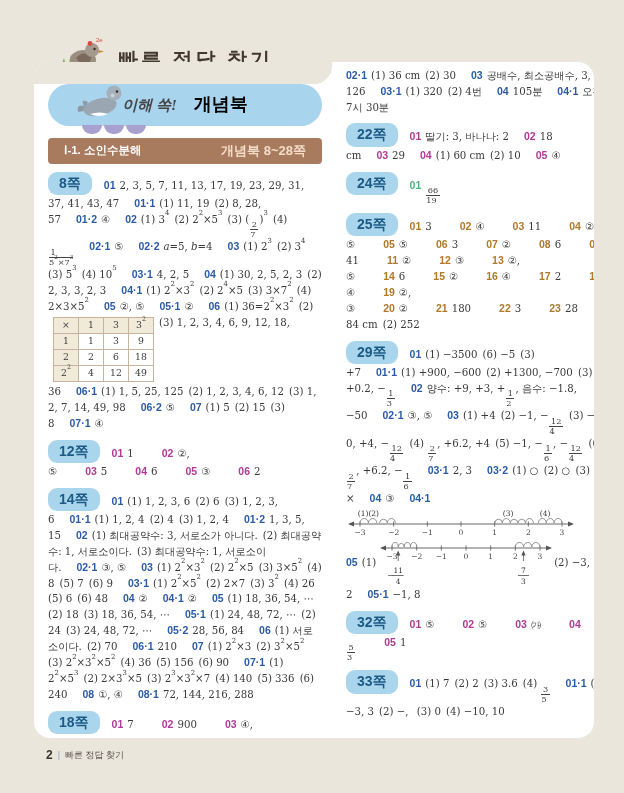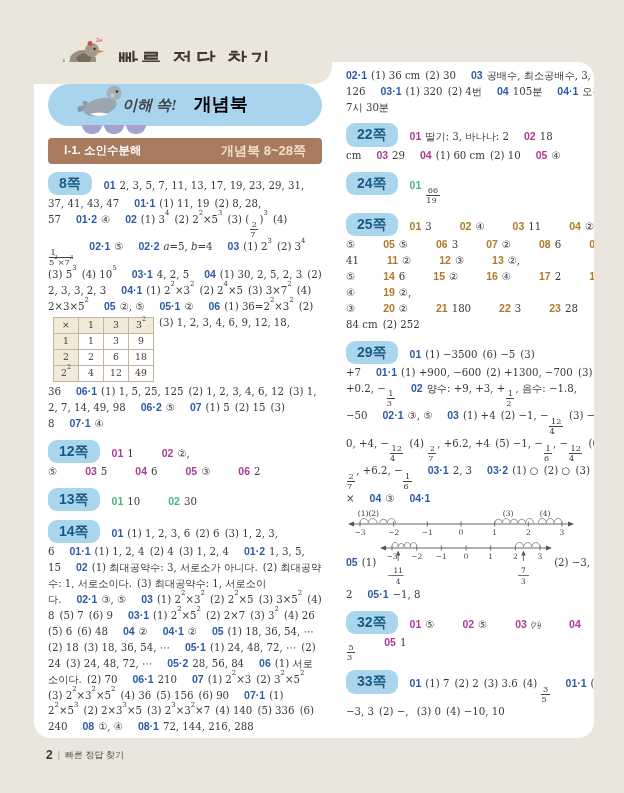--- a/index.html
+++ b/index.html
@@ -130,21 +130,20 @@
                   <td>18</td>
                 </tr>
                 <tr>
                   <td>2<sup>2</sup></td>
                   <td>4</td>
                   <td>12</td>
                   <td>49</td>
                 </tr>
               </tbody></table><span class="ans">(3) 1, 2, 3, 4, 6, 9, 12, 18, 36</span></span><span class="entry"><span class="lbl c-blue">06·1</span><span class="ans">(1) 1, 5, 25, 125 (2) 1, 2, 3, 4, 6, 12 (3) 1, 2, 7, 14, 49, 98</span></span><span class="entry"><span class="lbl c-blue">06·2</span><span class="ans">⑤</span></span><span class="entry"><span class="lbl c-blue">07</span><span class="ans">(1) 5 (2) 15 (3) 8</span></span><span class="entry"><span class="lbl c-blue">07·1</span><span class="ans">④</span></span></div>
         <div class="pblock wide"><span class="badge">12쪽</span><span class="entry"><span class="lbl c-magenta">01</span><span class="ans">1</span></span><span class="entry"><span class="lbl c-magenta">02</span><span class="ans">②, ⑤</span></span><span class="entry"><span class="lbl c-magenta">03</span><span class="ans">5</span></span><span class="entry"><span class="lbl c-magenta">04</span><span class="ans">6</span></span><span class="entry"><span class="lbl c-magenta">05</span><span class="ans">③</span></span><span class="entry"><span class="lbl c-magenta">06</span><span class="ans">2</span></span></div>
-        <div class="pblock wide"><span class="badge">13쪽</span><span class="entry"><span class="lbl c-green">01</span><span class="ans">10</span></span><span class="entry"><span class="lbl c-green">02</span><span class="ans">30</span></span></div>
         <div class="pblock"><span class="badge">14쪽</span><span class="entry"><span class="lbl c-blue">01</span><span class="ans">(1) 1, 2, 3, 6 (2) 6 (3) 1, 2, 3, 6</span></span><span class="entry"><span class="lbl c-blue">01·1</span><span class="ans">(1) 1, 2, 4 (2) 4 (3) 1, 2, 4</span></span><span class="entry"><span class="lbl c-blue">01·2</span><span class="ans">1, 3, 5, 15</span></span><span class="entry"><span class="lbl c-blue">02</span><span class="ans">(1) 최대공약수: 3, 서로소가 아니다. (2) 최대공약수: 1, 서로소이다. (3) 최대공약수: 1, 서로소이다.</span></span><span class="entry"><span class="lbl c-blue">02·1</span><span class="ans">③, ⑤</span></span><span class="entry"><span class="lbl c-blue">03</span><span class="ans">(1) 2<sup>2</sup>×3<sup>2</sup> (2) 2<sup>2</sup>×5 (3) 3×5<sup>2</sup> (4) 8 (5) 7 (6) 9</span></span><span class="entry"><span class="lbl c-blue">03·1</span><span class="ans">(1) 2<sup>2</sup>×5<sup>2</sup> (2) 2×7 (3) 3<sup>2</sup> (4) 26 (5) 6 (6) 48</span></span><span class="entry"><span class="lbl c-blue">04</span><span class="ans">②</span></span><span class="entry"><span class="lbl c-blue">04·1</span><span class="ans">②</span></span><span class="entry"><span class="lbl c-blue">05</span><span class="ans">(1) 18, 36, 54, ⋯ (2) 18 (3) 18, 36, 54, ⋯</span></span><span class="entry"><span class="lbl c-blue">05·1</span><span class="ans">(1) 24, 48, 72, ⋯ (2) 24 (3) 24, 48, 72, ⋯</span></span><span class="entry"><span class="lbl c-blue">05·2</span><span class="ans">28, 56, 84</span></span><span class="entry"><span class="lbl c-blue">06</span><span class="ans">(1) 서로소이다. (2) 70</span></span><span class="entry"><span class="lbl c-blue">06·1</span><span class="ans">210</span></span><span class="entry"><span class="lbl c-blue">07</span><span class="ans">(1) 2<sup>2</sup>×3 (2) 3<sup>2</sup>×5<sup>2</sup> (3) 2<sup>2</sup>×3<sup>2</sup>×5<sup>2</sup> (4) 36 (5) 156 (6) 90</span></span><span class="entry"><span class="lbl c-blue">07·1</span><span class="ans">(1) 2<sup>2</sup>×5<sup>3</sup> (2) 2×3<sup>3</sup>×5 (3) 2<sup>3</sup>×3<sup>2</sup>×7 (4) 140 (5) 336 (6) 240</span></span><span class="entry"><span class="lbl c-blue">08</span><span class="ans">①, ④</span></span><span class="entry"><span class="lbl c-blue">08·1</span><span class="ans">72, 144, 216, 288</span></span></div>
         <div class="pblock wide"><span class="badge">18쪽</span><span class="entry"><span class="lbl c-magenta">01</span><span class="ans">7</span></span><span class="entry"><span class="lbl c-magenta">02</span><span class="ans">900</span></span><span class="entry"><span class="lbl c-magenta">03</span><span class="ans">④, ⑤</span></span><span class="entry"><span class="lbl c-magenta">04</span><span class="ans">6</span></span><span class="entry"><span class="lbl c-magenta">05</span><span class="ans">3</span></span><span class="entry"><span class="lbl c-magenta">06</span><span class="ans">④</span></span></div>
       </div>
   </div>
 
   <div class="col" id="col-right">
     <div id="right-blocks">
         <div class="pblock"><span class="entry"><span class="lbl c-blue">02·1</span><span class="ans">(1) 36 cm (2) 30</span></span><span class="entry"><span class="lbl c-blue">03</span><span class="ans">공배수, 최소공배수, 3, 7, 126</span></span><span class="entry"><span class="lbl c-blue">03·1</span><span class="ans">(1) 320 (2) 4번</span></span><span class="entry"><span class="lbl c-blue">04</span><span class="ans">105분</span></span><span class="entry"><span class="lbl c-blue">04·1</span><span class="ans">오전 7시 30분</span></span></div>
         <div class="pblock"><span class="badge">22쪽</span><span class="entry"><span class="lbl c-magenta">01</span><span class="ans">딸기: 3, 바나나: 2</span></span><span class="entry"><span class="lbl c-magenta">02</span><span class="ans">18 cm</span></span><span class="entry"><span class="lbl c-magenta">03</span><span class="ans">29</span></span><span class="entry"><span class="lbl c-magenta">04</span><span class="ans">(1) 60 cm (2) 10</span></span><span class="entry"><span class="lbl c-magenta">05</span><span class="ans">④</span></span></div>
         <div class="pblock"><span class="badge">24쪽</span><span class="entry"><span class="lbl c-green">01</span><span class="ans"><span class="frac">

